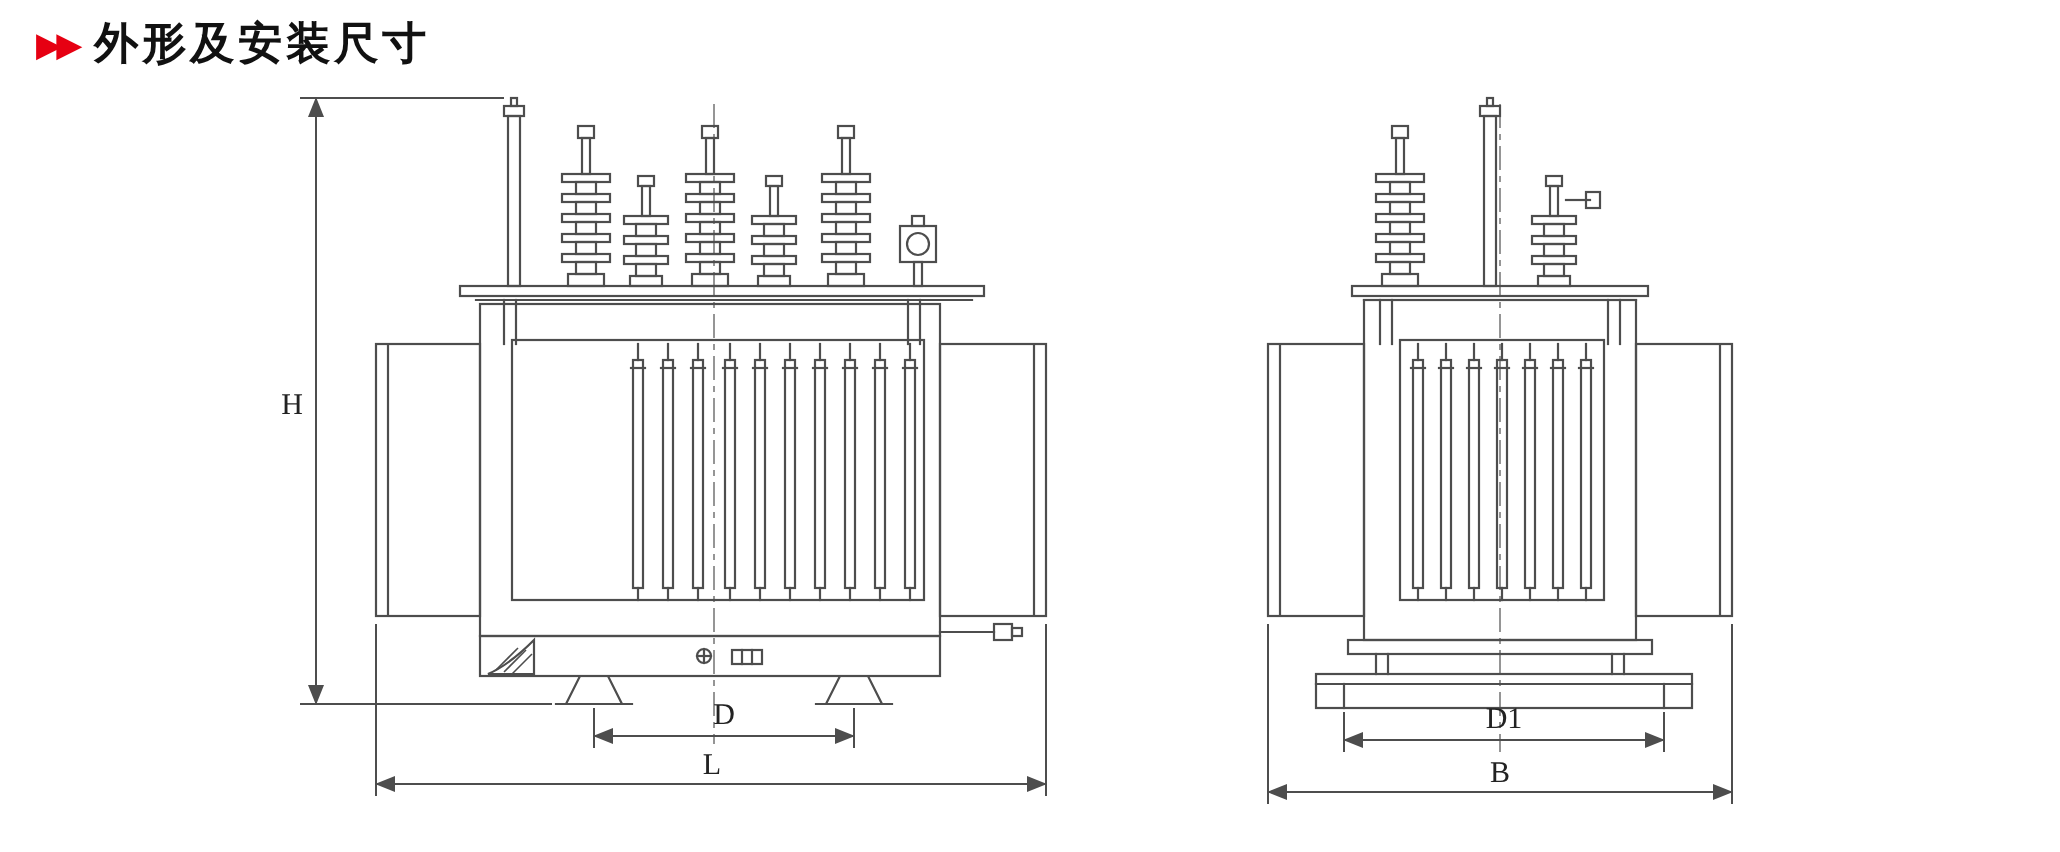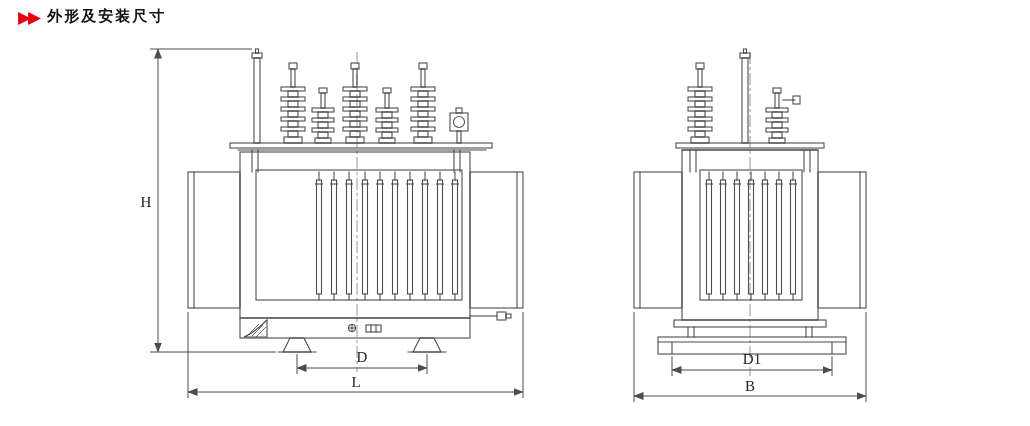--- a/index.html
+++ b/index.html
@@ -9,21 +9,21 @@
   }
   .title-row {
     position:absolute; left:18px; top:7px; z-index:2;
     display:flex; align-items:center; gap:9px;
   }
   .marker {
     color:#e60012; font-size:17px; line-height:1; letter-spacing:-3px;
     transform:translateY(1px); font-family:"DejaVu Sans", sans-serif;
   }
   .title {
-    margin:0; font-size:15px; font-weight:bold; color:#111111;
+    margin:0; font-size:22px; font-weight:bold; color:#111111;
     letter-spacing:2px; font-family:"Liberation Sans", sans-serif;
   }
   svg.drawing { position:absolute; left:0; top:0; }
   .s  { stroke:#4d4d4d; stroke-width:1.1; fill:none; stroke-linecap:square; }
   .cl { stroke:#8a8a8a; stroke-width:0.9; stroke-dasharray:12 3 3 3; fill:none; }
   .dln { stroke:#4d4d4d; stroke-width:1; fill:none; }
   .hatch { stroke:#4d4d4d; stroke-width:0.8; fill:none; }
   .dimtxt {
     font-family:"Liberation Serif", serif; font-size:15px; fill:#222222;
   }

